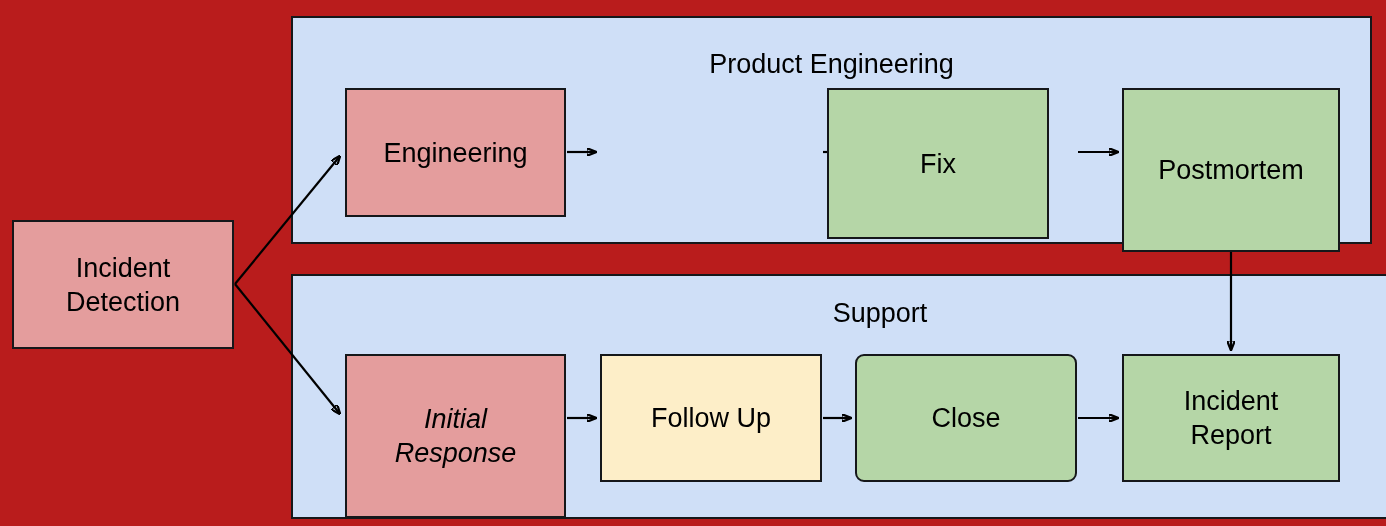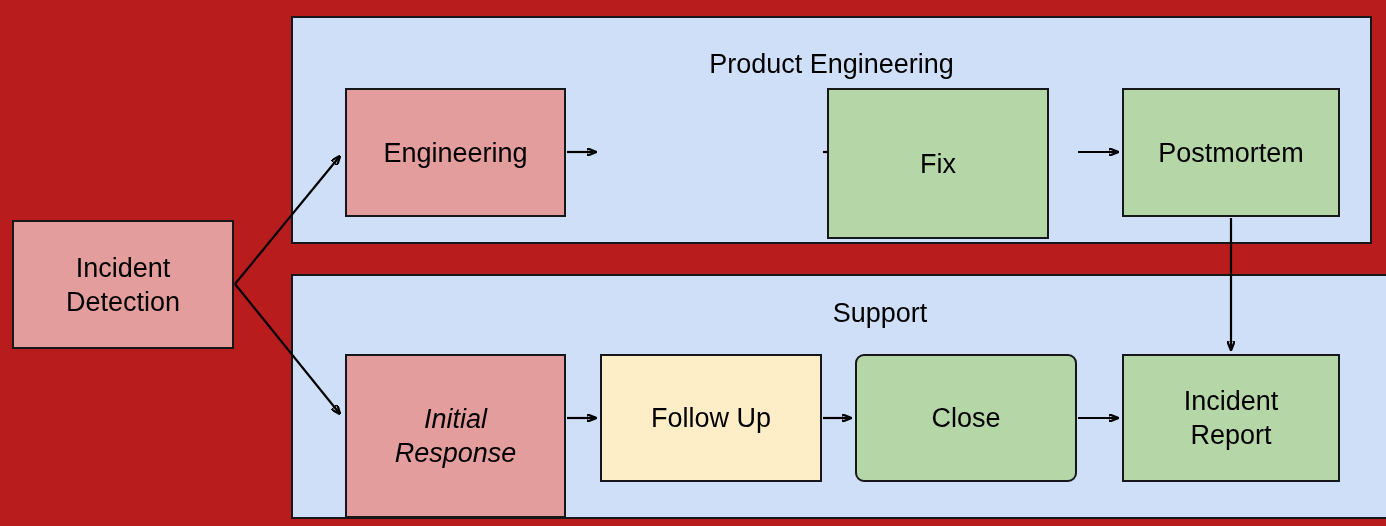--- a/index.html
+++ b/index.html
@@ -102,20 +102,20 @@
 
     <line x1="1231" y1="218" x2="1231" y2="350" marker-end="url(#arrowhead)"></line>
 
     <line x1="567" y1="418" x2="596" y2="418" marker-end="url(#arrowhead)"></line>
     <line x1="823" y1="418" x2="851" y2="418" marker-end="url(#arrowhead)"></line>
     <line x1="1078" y1="418" x2="1118" y2="418" marker-end="url(#arrowhead)"></line>
   </svg>
 
 <div class="node red" style="left: 345px; top: 88px; width: 221px; height: 129px;"><span>Engineering</span></div>
     <div class="node green" style="left: 827px; top: 88px; width: 222px; height: 151px;"><span>Fix</span></div>
-    <div class="node green" style="left: 1122px; top: 88px; width: 218px; height: 129px;"><span>Postmortem</span></div>
+    <div class="node green" style="left: 1122px; top: 88px; width: 218px; height: 164px;"><span>Postmortem</span></div>
     <div class="node red" style="left: 345px; top: 354px; width: 221px; height: 164px; font-style: italic;"><span>Initial
 Response</span></div>
     <div class="node yellow" style="left: 600px; top: 354px; width: 222px; height: 128px; justify-content: center;"><span>Follow Up</span></div>
     <div class="node green" style="left: 855px; top: 354px; width: 222px; height: 128px; border-radius: 9px;"><span>Close</span></div>
     <div class="node green" style="left: 1122px; top: 354px; width: 218px; height: 128px;"><span>Incident
 Report</span></div>
   </div>
 
 </body></html>

